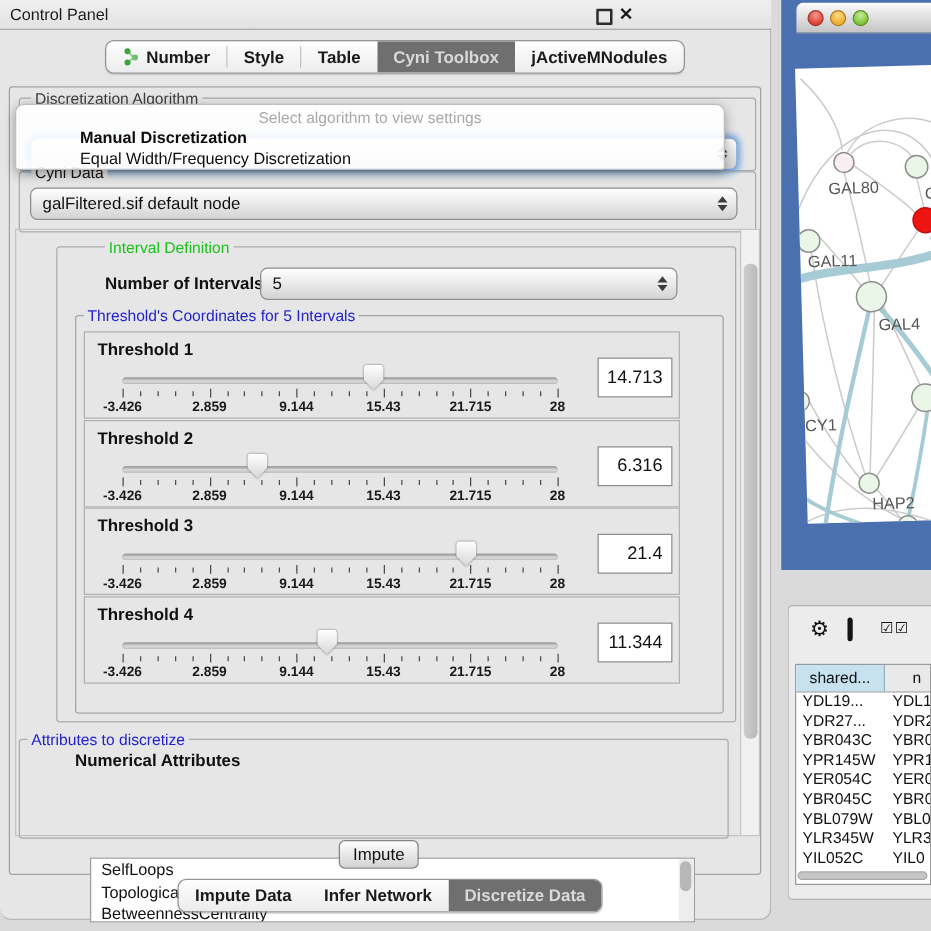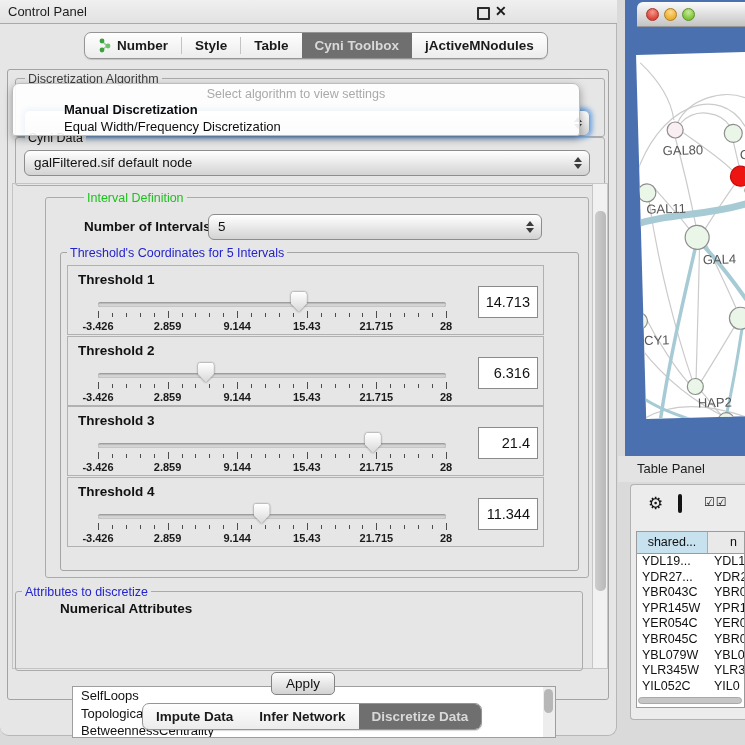--- a/index.html
+++ b/index.html
@@ -328,21 +328,21 @@
       </div>
       <div id="attr-list" class="abs">
         <div class="abs vsb-track" style="right:0;top:0;width:12px;height:50px;border:none;background:#ededed;">
           <div class="vsb-thumb" style="left:1px;top:2px;width:9px;height:24px;background:#b7b7b7;"></div>
         </div>
       <div class="litem">SelfLoops</div>
           <div class="litem">TopologicalCoefficient</div>
           <div class="litem">BetweennessCentrality</div>
         </div>
 
-      <div class="abs pushbtn" style="left:263px;top:602px;width:64px;height:23px;line-height:22px;">Apply</div>
+      <div class="abs pushbtn" style="left:263px;top:602px;width:64px;height:23px;line-height:22px;">Impute</div>
     </div>
 
     <div id="bottom-tabbar" class="abs tabbar" style="left:142px;top:703px;">
         <span class="tab">
           <span>Impute Data</span>
         </span>
         <span class="tab">
           <span>Infer Network</span>
         </span>
         <span class="tab sel">
@@ -395,23 +395,20 @@
         <text x="737" y="159" fill="#565656" font-size="13" font-family="&quot;Liberation Sans&quot;, sans-serif">G.</text>
         <text x="740" y="195" fill="#565656" font-size="13" font-family="&quot;Liberation Sans&quot;, sans-serif">C</text>
         <text x="642" y="211" fill="#565656" font-size="13" font-family="&quot;Liberation Sans&quot;, sans-serif">GAL11</text>
         <text x="697" y="263" fill="#565656" font-size="13" font-family="&quot;Liberation Sans&quot;, sans-serif">GAL4</text>
         <text x="626" y="342" fill="#565656" font-size="13" font-family="&quot;Liberation Sans&quot;, sans-serif">GCY1</text>
         <text x="740" y="342" fill="#565656" font-size="13" font-family="&quot;Liberation Sans&quot;, sans-serif">H</text>
         <text x="688" y="406" fill="#565656" font-size="13" font-family="&quot;Liberation Sans&quot;, sans-serif">HAP2</text>
       </svg>
   </div>
 
-  <div id="tp-titlebar" class="abs">
-    <span id="tp-title" class="abs">Table Panel</span>
-  </div>
   <div id="tp-body" class="abs">
     <span class="abs" style="left:17px;top:8px;font-size:17px;color:#141414;">⚙</span>
     <span class="abs icon-split" style="left:47px;top:11px;"></span>
     <span class="abs" style="left:73px;top:10px;font-size:12px;letter-spacing:1px;color:#141414;">☑☑</span>
   </div>
   <div id="nodetable" class="abs">
     <div class="thead">
       <span class="th1">shared...</span>
       <span class="th2">n</span>
     </div>

